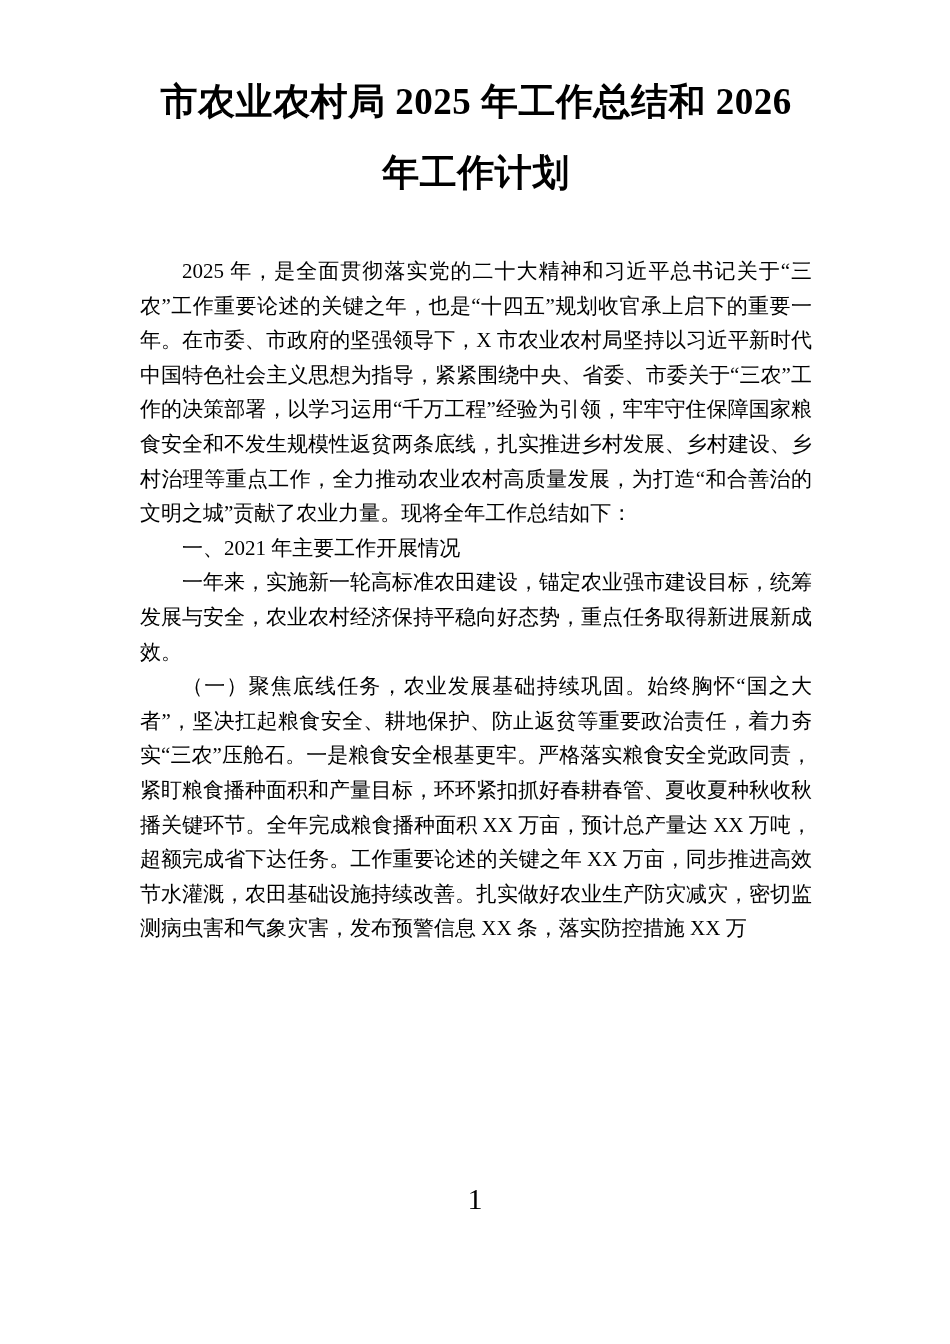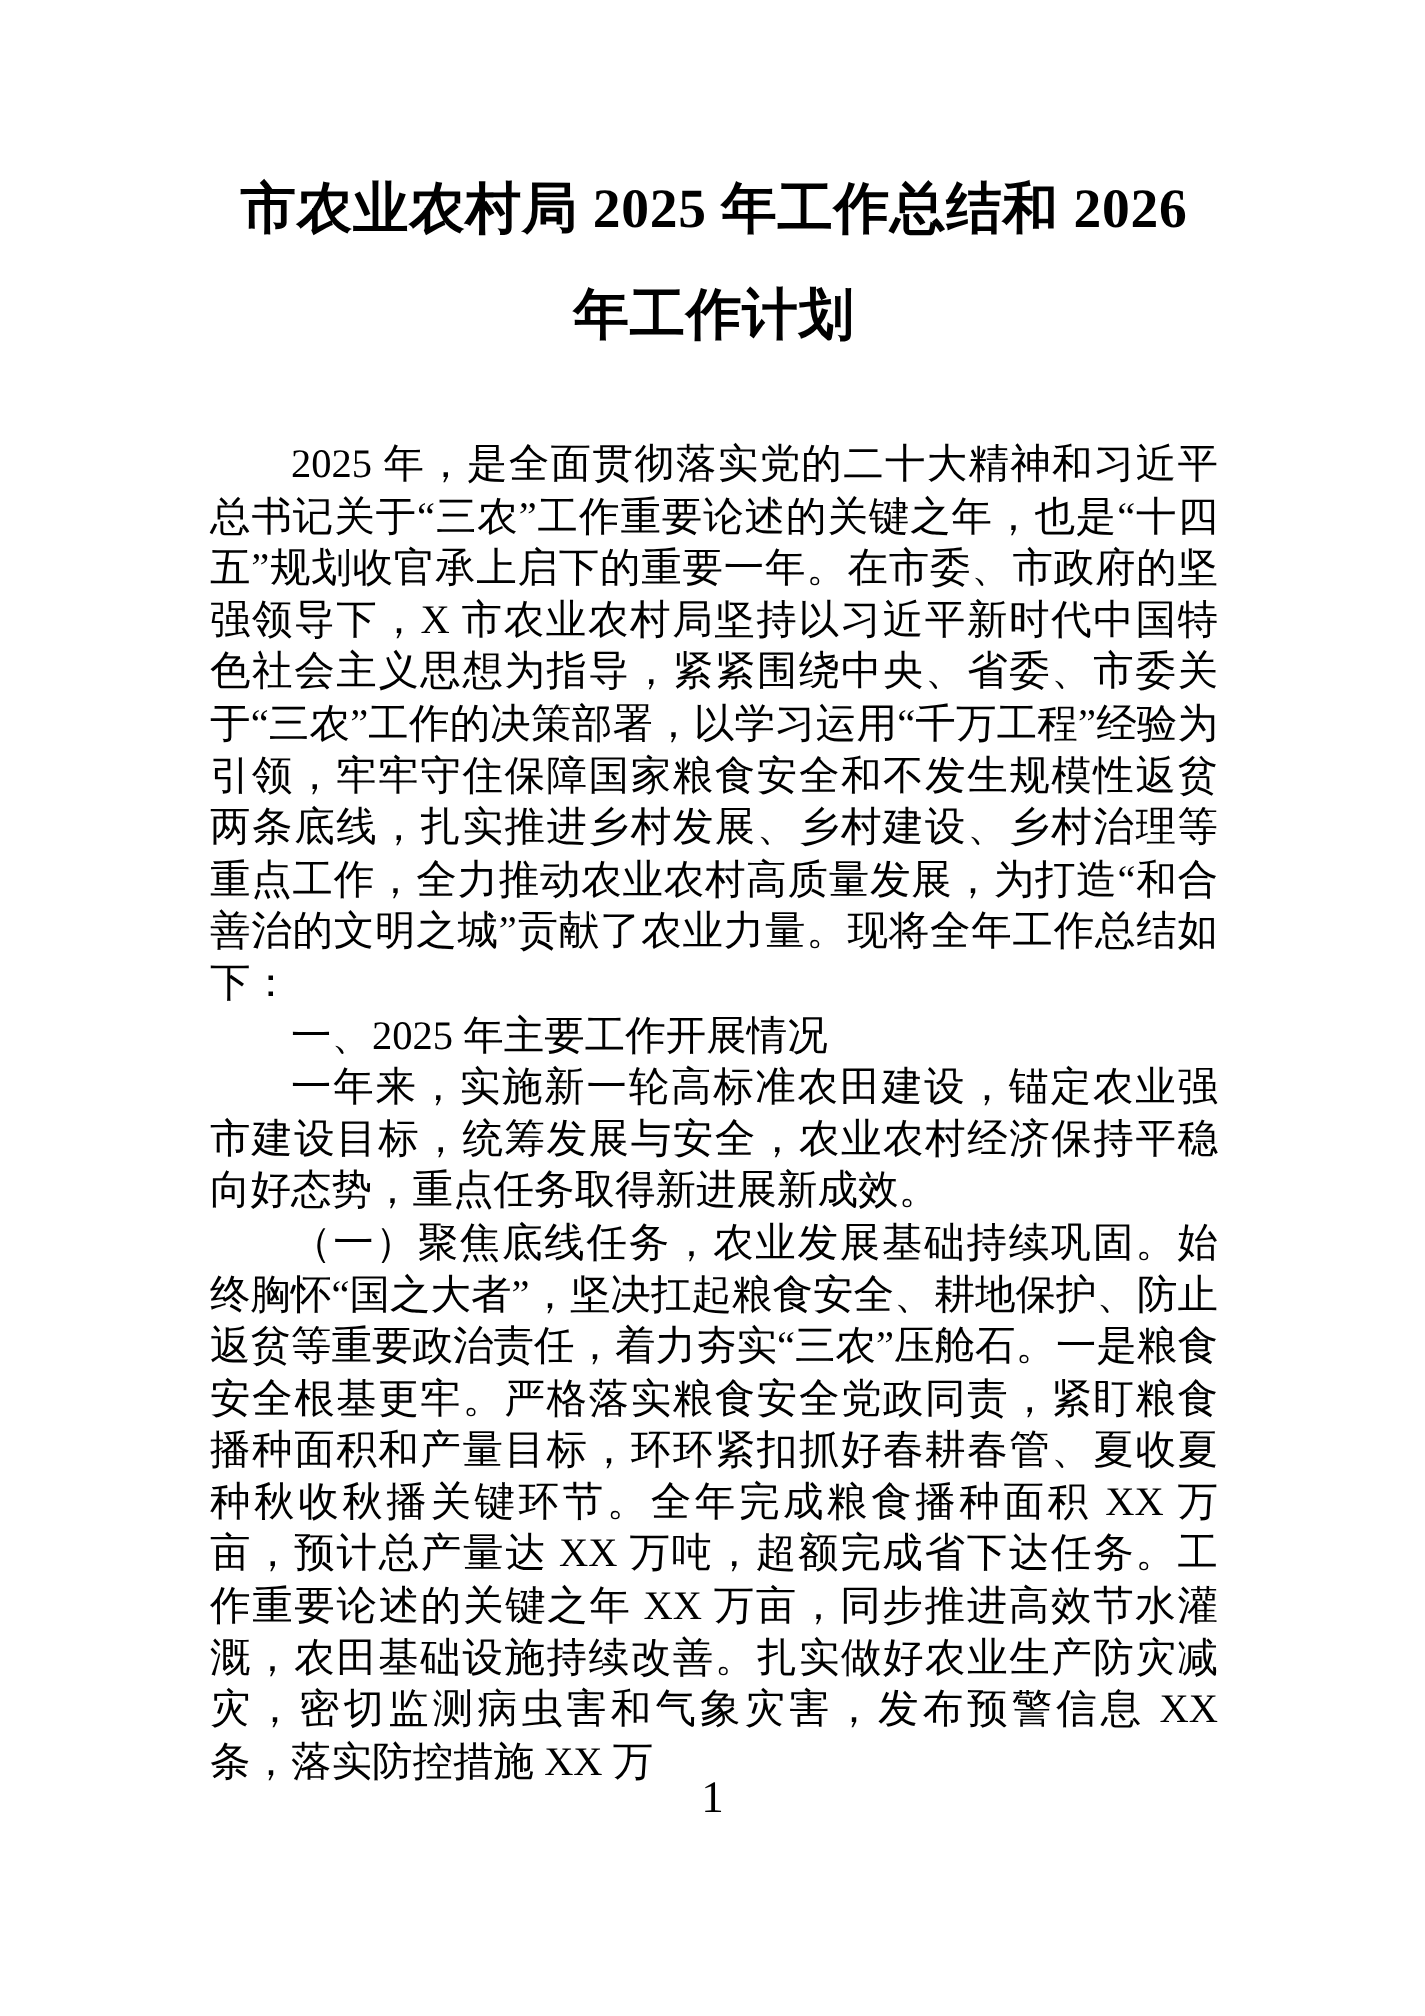--- a/index.html
+++ b/index.html
@@ -13,33 +13,33 @@
     height: 1344px;
     margin: 0 auto;
     background: #ffffff;
     color: #000000;
     font-family: "Liberation Serif", "DejaVu Serif", serif;
     overflow: hidden;
     box-sizing: border-box;
   }
   .content {
     box-sizing: border-box;
-    padding: 104px 138px 0 140px;
+    padding: 66px 138px 0 140px;
   }
   .doc-title {
     margin: 0 0 46px 0;
     font-size: 37px;
     font-weight: bold;
     line-height: 71px;
     text-align: center;
     letter-spacing: 0.5px;
   }
   .para {
     margin: 0;
-    font-size: 27px;
+    font-size: 21px;
     line-height: 34.6px;
     text-align: justify;
     text-align-last: left;
     text-justify: inter-ideograph;
     text-indent: 2em;
     word-break: break-all;
   }
   .page-footer {
     position: absolute;
     left: 0;
@@ -52,21 +52,21 @@
 </style>
 </head>
 <body>
 
 <div class="page">
   <div class="content">
     <h1 class="doc-title">市农业农村局 2025 年工作总结和 2026 年工作计划</h1>
 
     <p class="para">2025 年，是全面贯彻落实党的二十大精神和习近平总书记关于“三农”工作重要论述的关键之年，也是“十四五”规划收官承上启下的重要一年。在市委、市政府的坚强领导下，X 市农业农村局坚持以习近平新时代中国特色社会主义思想为指导，紧紧围绕中央、省委、市委关于“三农”工作的决策部署，以学习运用“千万工程”经验为引领，牢牢守住保障国家粮食安全和不发生规模性返贫两条底线，扎实推进乡村发展、乡村建设、乡村治理等重点工作，全力推动农业农村高质量发展，为打造“和合善治的文明之城”贡献了农业力量。现将全年工作总结如下：</p>
 
-    <p class="para">一、2025 年主要工作开展情况</p>
+    <p class="para">一、2021 年主要工作开展情况</p>
 
     <p class="para">一年来，实施新一轮高标准农田建设，锚定农业强市建设目标，统筹发展与安全，农业农村经济保持平稳向好态势，重点任务取得新进展新成效。</p>
 
     <p class="para">（一）聚焦底线任务，农业发展基础持续巩固。始终胸怀“国之大者”，坚决扛起粮食安全、耕地保护、防止返贫等重要政治责任，着力夯实“三农”压舱石。一是粮食安全根基更牢。严格落实粮食安全党政同责，紧盯粮食播种面积和产量目标，环环紧扣抓好春耕春管、夏收夏种秋收秋播关键环节。全年完成粮食播种面积 XX 万亩，预计总产量达 XX 万吨，超额完成省下达任务。工作重要论述的关键之年 XX 万亩，同步推进高效节水灌溉，农田基础设施持续改善。扎实做好农业生产防灾减灾，密切监测病虫害和气象灾害，发布预警信息 XX 条，落实防控措施 XX 万</p>
   </div>
 
   <div class="page-footer">1</div>
 </div>
 
 </body></html>

